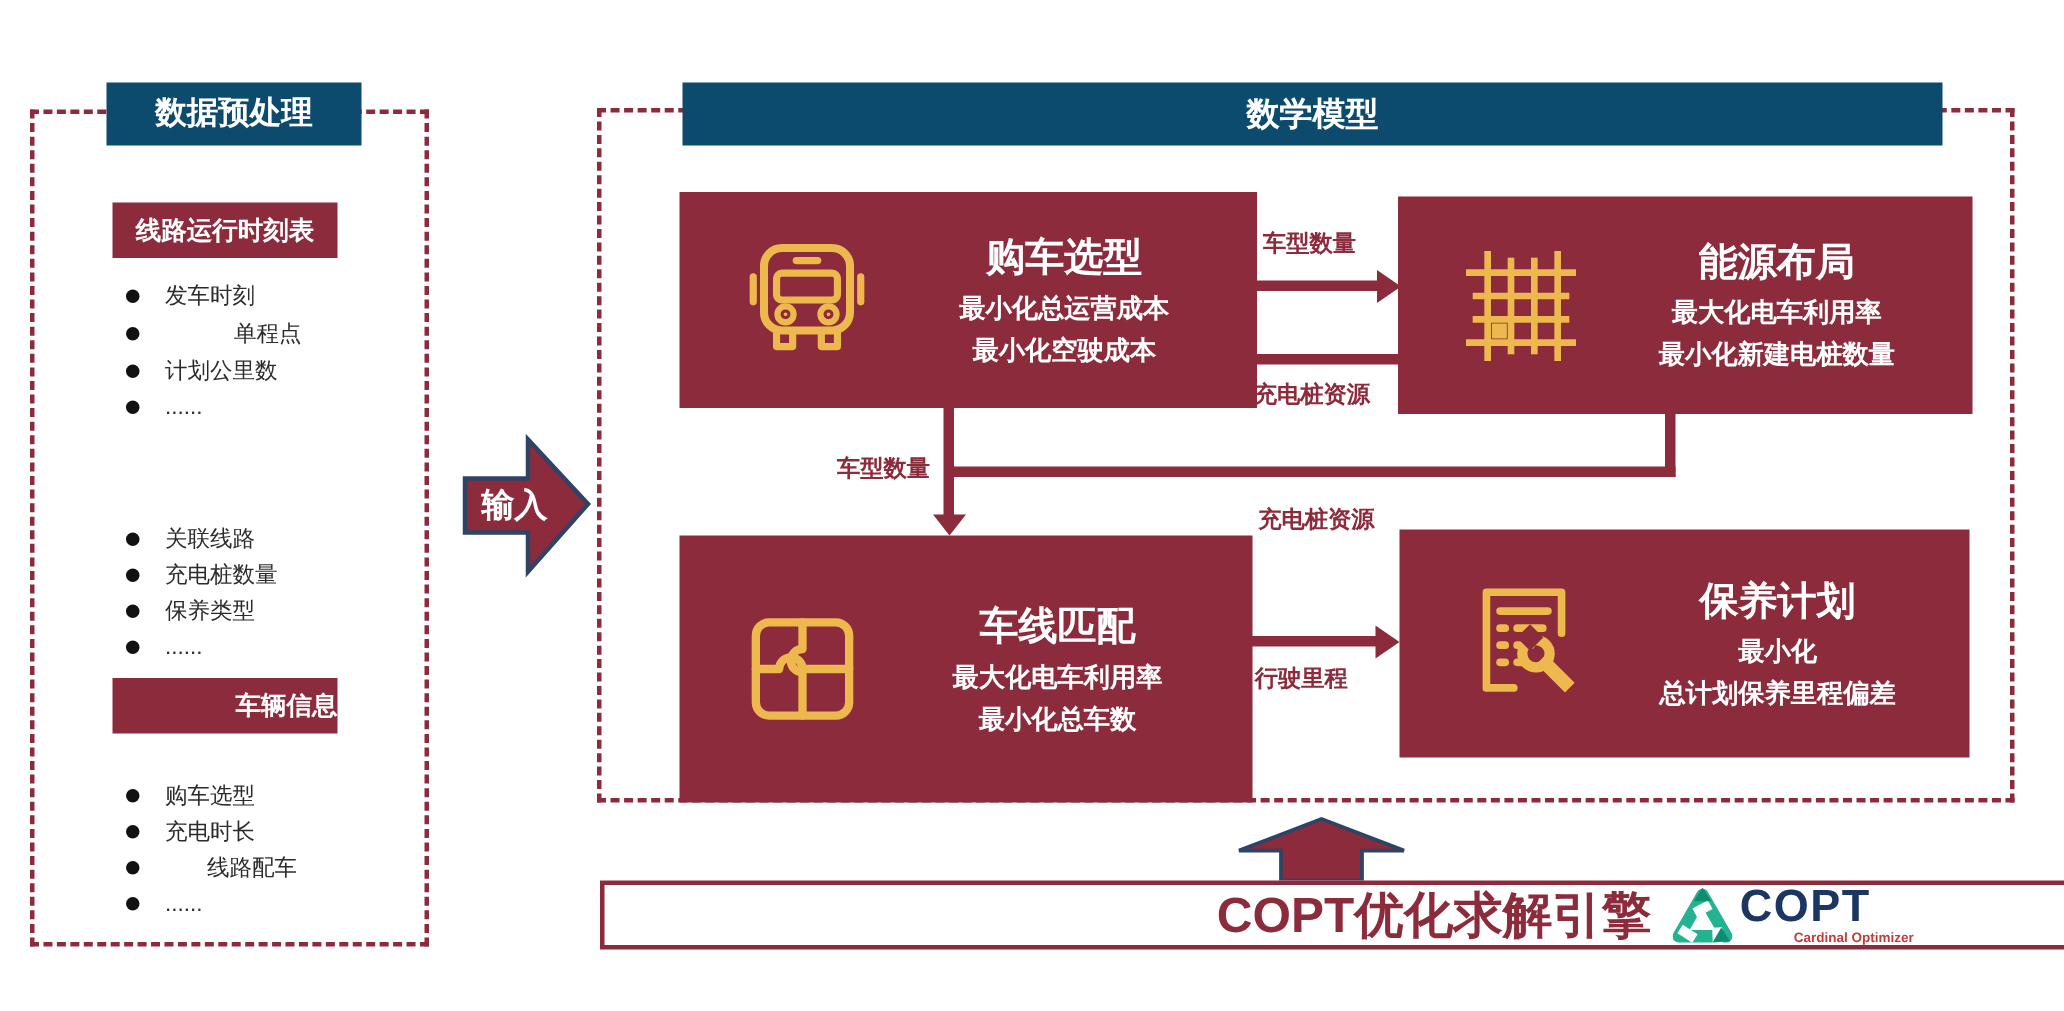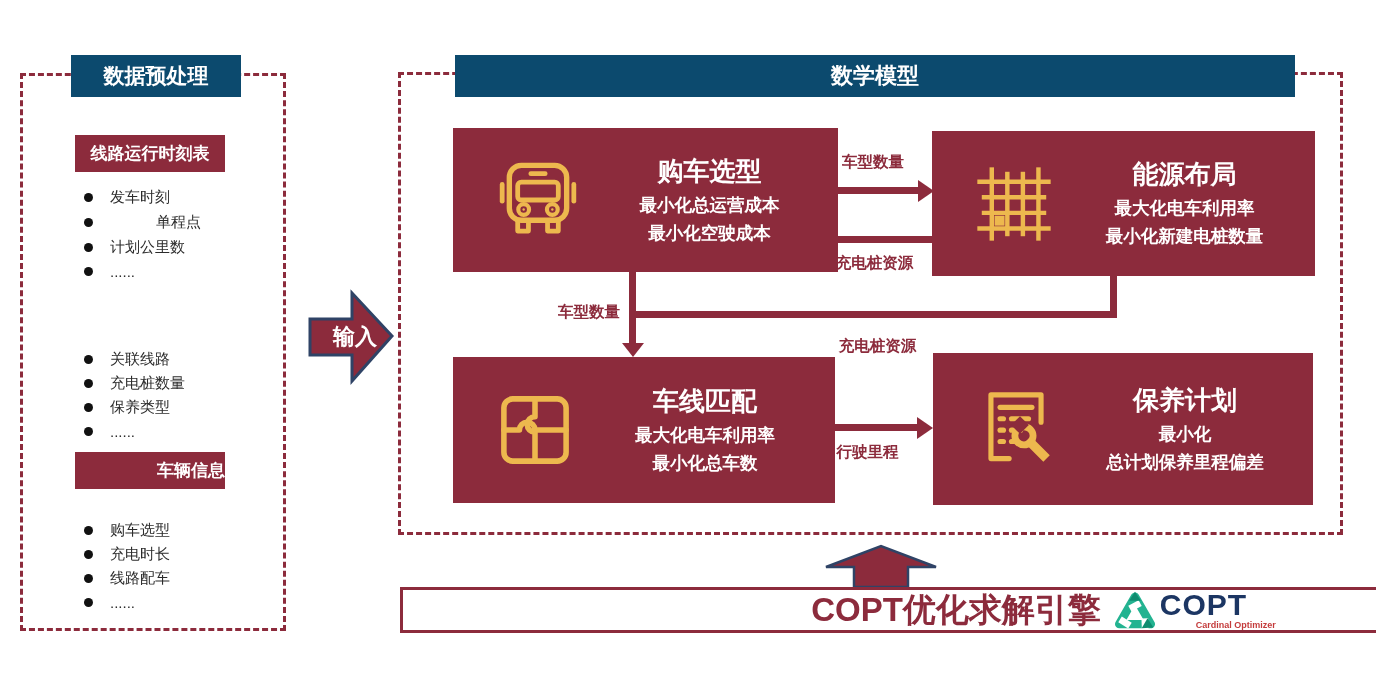--- a/index.html
+++ b/index.html
@@ -2,21 +2,21 @@
 <html><head>
 <meta charset="utf-8">
 <style>
   html,body{margin:0;padding:0;background:#ffffff;}
   #stage{
     position:relative;width:1376px;height:674px;background:#ffffff;overflow:hidden;
     font-family:"Liberation Sans","DejaVu Sans",sans-serif;
   }
   
   .abs{position:absolute;}
-  .white-bold{color:#ffffff;font-weight:bold;padding-left:12px;}
+  .white-bold{color:#ffffff;font-weight:bold;}
   .center{text-align:center;}
   
   .dashed-box{border:3px dashed #8C2B3C;}
   .panel-title{
     background:#0c4a6e;color:#fff;font-weight:bold;text-align:center;z-index:3;
   }
   .sec-header{
     background:#8C2B3C;color:#fff;font-weight:bold;text-align:center;
     font-size:17px;height:37px;line-height:37px;width:150px;left:75px;z-index:2;
   }
@@ -97,21 +97,21 @@
 
   <div class="abs sec-header" style="top:452px;text-align:right;">车辆信息</div>
   <div class="li" style="top:518px;">
     <span class="dot"></span>
     <span>购车选型</span>
   </div>
   <div class="li" style="top:542px;">
     <span class="dot"></span>
     <span>充电时长</span>
   </div>
-  <div class="li" style="top:566px;">
+  <div class="li" style="top:566px;gap:28px;">
     <span class="dot"></span>
     <span>线路配车</span>
   </div>
   <div class="li" style="top:590px;">
     <span class="dot"></span>
     <span>......</span>
   </div>
 
   <svg class="abs" style="left:304px;top:288px;" width="92" height="98" viewBox="0 0 92 98">
     <polygon points="6,31 48,31 48,5 88,48 48,93 48,67 6,67" fill="#8C2B3C" stroke="#2F4366" stroke-width="3" stroke-linejoin="miter"></polygon>
@@ -159,21 +159,21 @@
         <rect x="18.5" y="46.5" width="9" height="9" fill="#EDB84E" stroke="none"></rect>
       </svg>
     </div>
     <div class="txt">
       <div class="btitle">能源布局</div>
       <div class="bline">最大化电车利用率</div>
       <div class="bline">最小化新建电桩数量</div>
     </div>
   </div>
 
-  <div class="mbox" style="left:453px;top:357px;width:362px;height:146px;text-align:right;">
+  <div class="mbox" style="left:453px;top:357px;width:362px;height:178px;text-align:right;">
     <div class="icon-wrap">
       <svg width="80" height="80" viewBox="0 0 72 72" fill="none" stroke="#EDB84E" stroke-width="5" stroke-linecap="round" stroke-linejoin="round">
         <rect x="8" y="8" width="56" height="56" rx="8"></rect>
         <path d="M36 8 V24 a7 7 0 1 0 0 14 V64"></path>
         <path d="M8 36 H22 a7 7 0 1 1 14 0 H64"></path>
       </svg>
     </div>
     <div class="txt">
       <div class="btitle">车线匹配</div>
       <div class="bline">最大化电车利用率</div>

